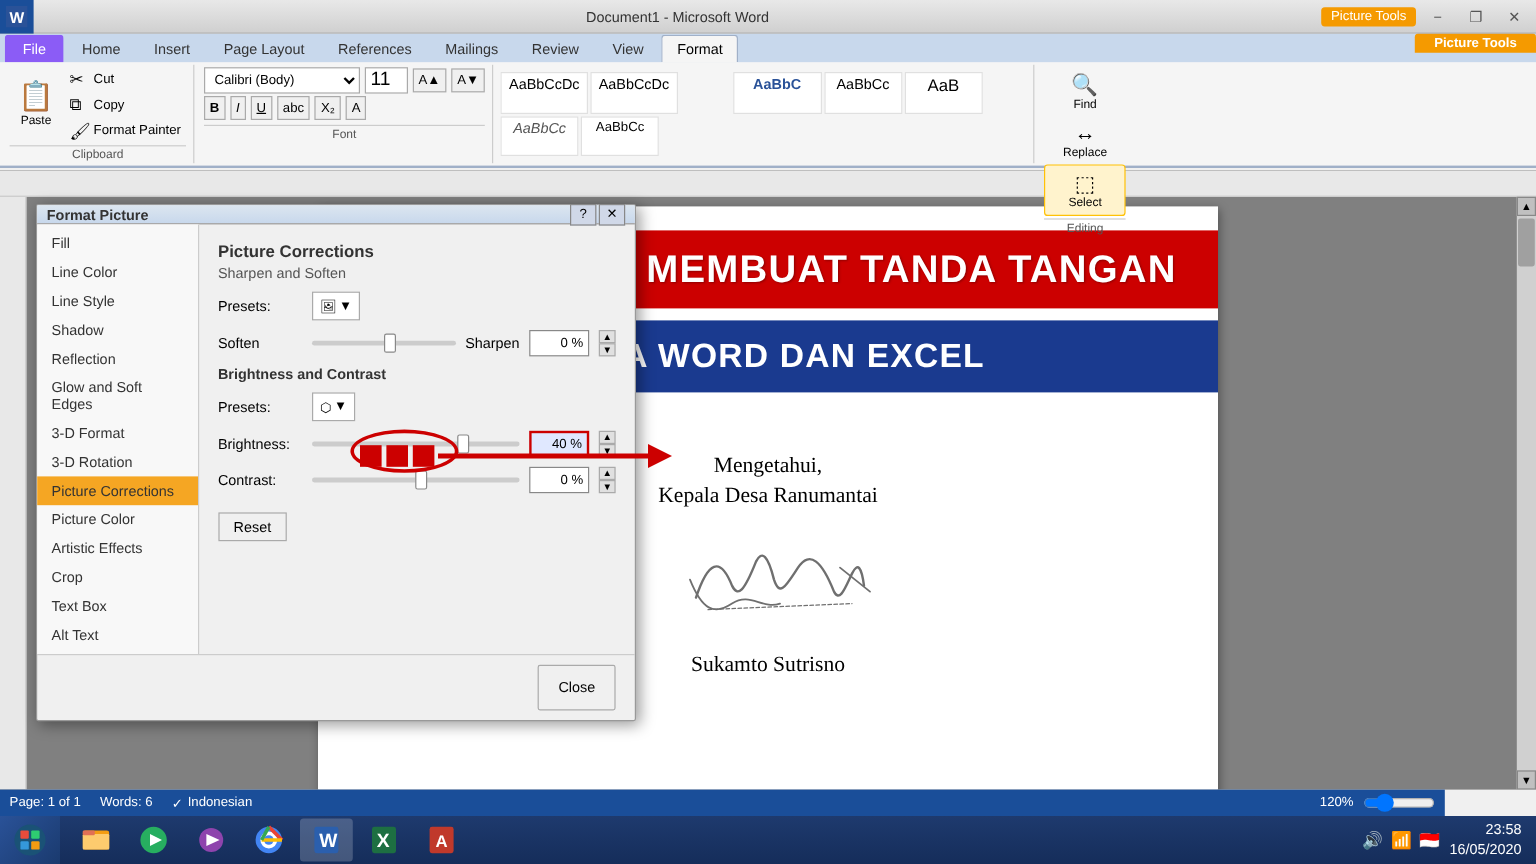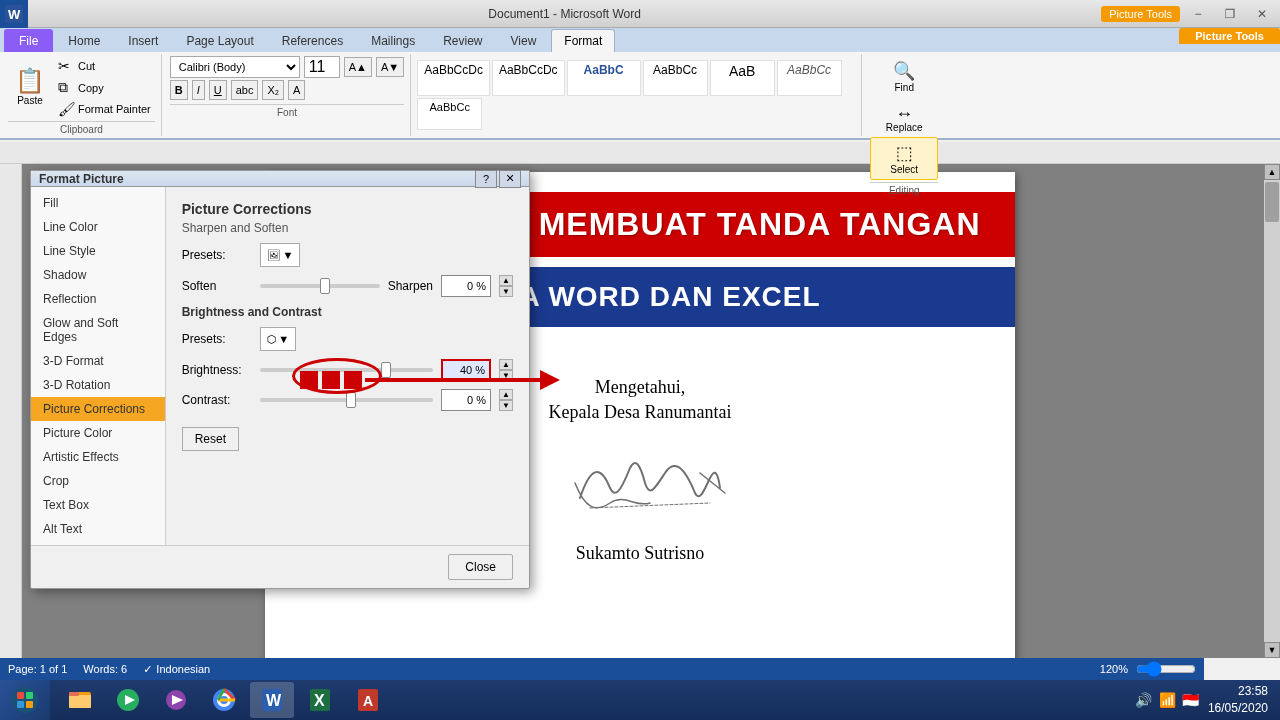--- a/index.html
+++ b/index.html
@@ -90,21 +90,21 @@
     .slider-track { flex: 1; height: 4px; background: #ccc; border-radius: 2px; position: relative; cursor: pointer; }
     .slider-thumb { width: 10px; height: 16px; background: white; border: 1px solid #888; position: absolute; top: -6px; border-radius: 2px; }
     .dialog-input { width: 50px; height: 22px; border: 1px solid #888; font-size: 11px; text-align: right; padding: 0 4px; background: white; }
     .dialog-input.highlighted { background: #e0e8ff; border: 2px solid #cc0000; }
     .dialog-spin { display: flex; flex-direction: column; }
     .dialog-spin-btn { width: 14px; height: 11px; background: #e0e0e0; border: 1px solid #aaa; display: flex; align-items: center; justify-content: center; font-size: 8px; cursor: pointer; line-height: 1; }
 
     .dialog-reset-btn { height: 24px; padding: 0 12px; background: #f0f0f0; border: 1px solid #aaa; font-size: 12px; cursor: pointer; margin-top: 8px; }
 
     .dialog-footer { padding: 8px 16px; border-top: 1px solid #ccc; display: flex; justify-content: flex-end; gap: 6px; }
-    .dialog-footer-btn { height: 26px; padding: 0 16px; border: 1px solid #aaa; background: #f0f0f0; font-size: 12px; cursor: pointer; border-radius: 2px; }
+    .dialog-footer-btn { height: 38px; padding: 0 16px; border: 1px solid #aaa; background: #f0f0f0; font-size: 12px; cursor: pointer; border-radius: 2px; }
 
     
     .arrow-annotation { position: absolute; top: 355px; left: 220px; width: 340px; z-index: 205; pointer-events: none; }
 
     
     .oval-highlight { position: absolute; top: 358px; left: 292px; width: 90px; height: 36px; border: 3px solid #cc0000; border-radius: 50%; z-index: 206; pointer-events: none; }
 
     
     .editing-group { display: flex; flex-direction: column; padding: 2px 6px; min-width: 80px; }
     .editing-btn { display: flex; flex-direction: column; align-items: center; padding: 4px; cursor: pointer; border-radius: 3px; }
@@ -196,21 +196,21 @@
         <button class="font-btn">X₂</button>
         <button class="font-btn">A</button>
       </div>
       <div class="ribbon-group-label">Font</div>
     </div>
 
     <div style="display:flex; align-items:center; gap:2px; padding:4px; border-right:1px solid #ccc;">
       <div style="display:flex; flex-wrap:wrap; width:440px; height:70px; overflow:hidden; gap:2px;">
         <div style="border:1px solid #e0e0e0; padding:2px 6px; font-size:12px; background:white; cursor:pointer; min-width:65px; text-align:center;">AaBbCcDc</div>
         <div style="border:1px solid #e0e0e0; padding:2px 6px; font-size:12px; background:white; cursor:pointer; min-width:65px; text-align:center;">AaBbCcDc</div>
-        <div style="border:1px solid #e0e0e0; padding:2px 16px; font-size:12px; background:white; cursor:pointer; min-width:65px; text-align:center; color:#2a5298; font-weight:bold;">AaBbC</div>
+        <div style="border:1px solid #e0e0e0; padding:2px 16px; font-size:12px; background:white; cursor:pointer; min-width:65px; text-align:center; color:#2a5298; font-weight:bold;margin-left:44px;">AaBbC</div>
         <div style="border:1px solid #e0e0e0; padding:2px 6px; font-size:12px; background:white; cursor:pointer; min-width:65px; text-align:center;">AaBbCc</div>
         <div style="border:1px solid #e0e0e0; padding:2px 6px; font-size:14px; background:white; cursor:pointer; min-width:65px; text-align:center; font-weight:200;">AaB</div>
         <div style="border:1px solid #e0e0e0; padding:2px 6px; font-size:12px; background:white; cursor:pointer; min-width:65px; text-align:center; font-style:italic; color:#555;">AaBbCc</div>
         <div style="border:1px solid #e0e0e0; padding:2px 6px; font-size:11px; background:white; cursor:pointer; min-width:65px; text-align:center;">AaBbCc</div>
       </div>
     </div>
 
     <div class="editing-group">
       <div class="editing-btn">
         <span class="icon">🔍</span>

